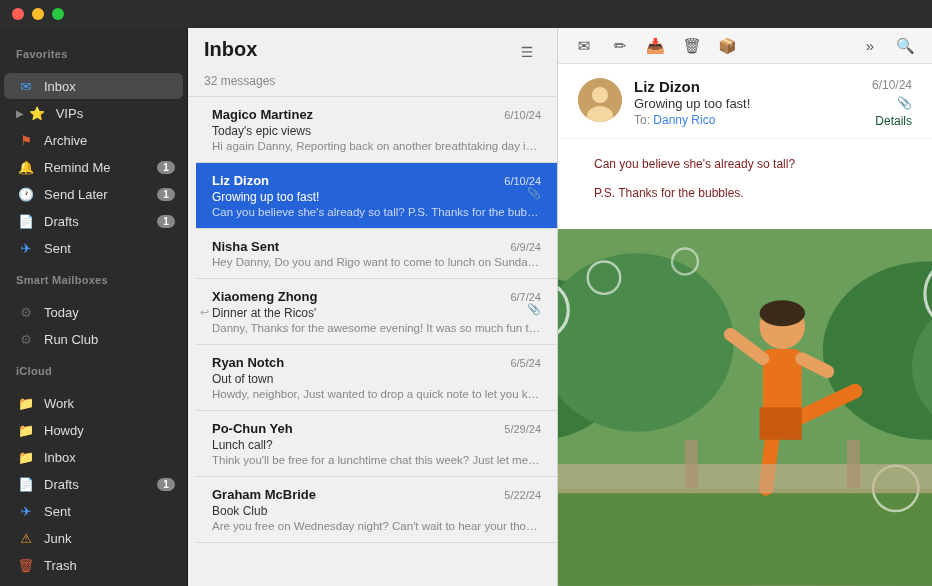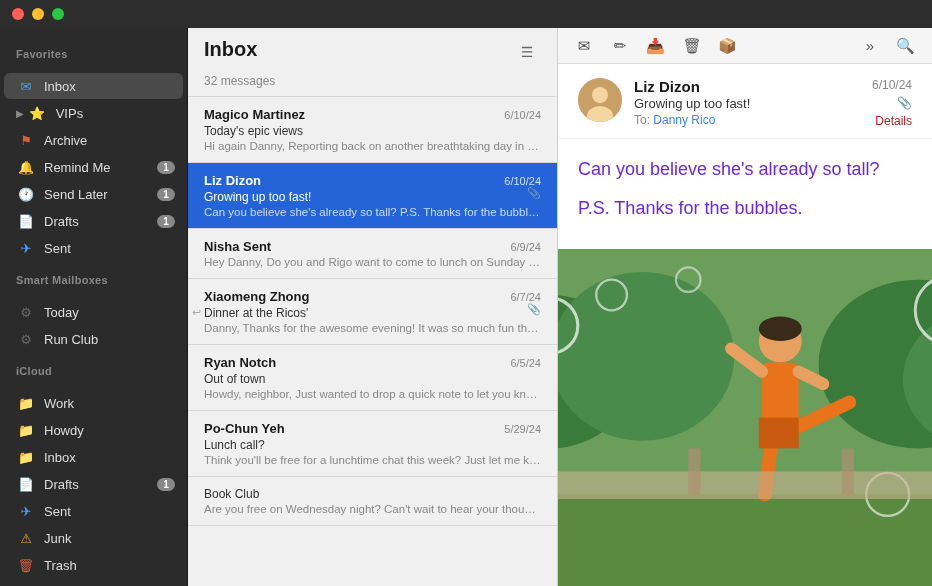--- a/index.html
+++ b/index.html
@@ -147,20 +147,21 @@
       cursor: pointer;
       font-size: 14px;
       color: #666;
       background: transparent;
       border: none;
     }
 
     .email-items {
       flex: 1;
       overflow-y: auto;
+      padding-left: 8px;
     }
     .email-item {
       padding: 10px 16px;
       border-bottom: 1px solid #d8d8d8;
       cursor: pointer;
       background: #f0f0f0;
       position: relative;
     }
     .email-item.selected {
       background: #2563d8;
@@ -287,29 +288,29 @@
     .detail-date {
       font-size: 12px;
       color: #888;
     }
     .detail-attachment-icon {
       font-size: 12px;
       color: #888;
     }
     .detail-details-btn {
       font-size: 12px;
-      color: #b91c1c;
+      color: #14532d;
       cursor: pointer;
       margin-left: 32px;
     }
 
     .detail-body {
-      padding: 16px 20px;
-      font-size: 18px;
-      color: #6d28d9;
+      padding: 16px 36px;
+      font-size: 12px;
+      color: #7f1d1d;
       line-height: 1.6;
       flex-shrink: 0;
     }
     .detail-body p { margin-bottom: 10px; }
 
     .detail-image {
       margin: 0 0 0 0;
       flex: 1;
       overflow: hidden;
     }
@@ -472,20 +473,24 @@
         </div>
         <div class="email-item">
           <div class="email-item-header">
             <span class="email-sender">Po-Chun Yeh</span>
             <span class="email-date">5/29/24</span>
           </div>
           <div class="email-subject">Lunch call?</div>
           <div class="email-preview">Think you'll be free for a lunchtime chat this week? Just let me know what day you think might work and I'll block off my sch...</div>
         </div>
         <div class="email-item">
+          <div class="email-item-header">
+            <span class="email-sender">Graham McBride</span>
+            <span class="email-date">5/22/24</span>
+          </div>
           <div class="email-subject">Book Club</div>
           <div class="email-preview">Are you free on Wednesday night? Can't wait to hear your thoughts on this one. I can already guess who your favorite c...</div>
         </div>
       </div>
   </div>
 
   <div class="email-detail">
     <div class="detail-toolbar">
       <button class="detail-toolbar-btn">✉</button>
       <button class="detail-toolbar-btn">✏</button>

